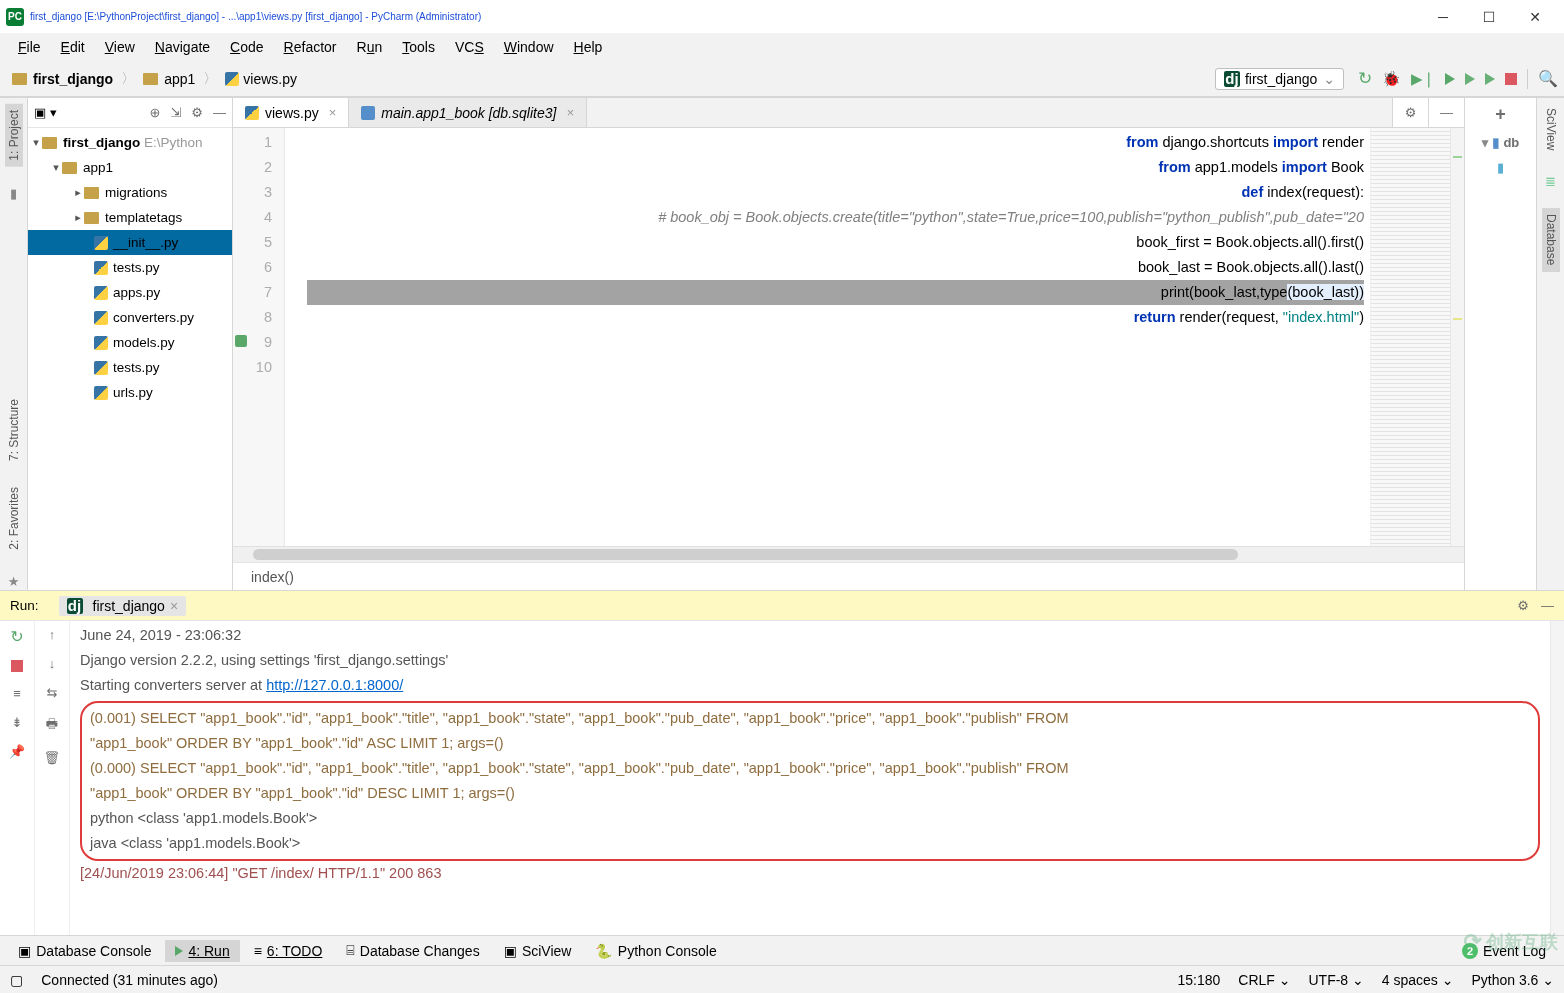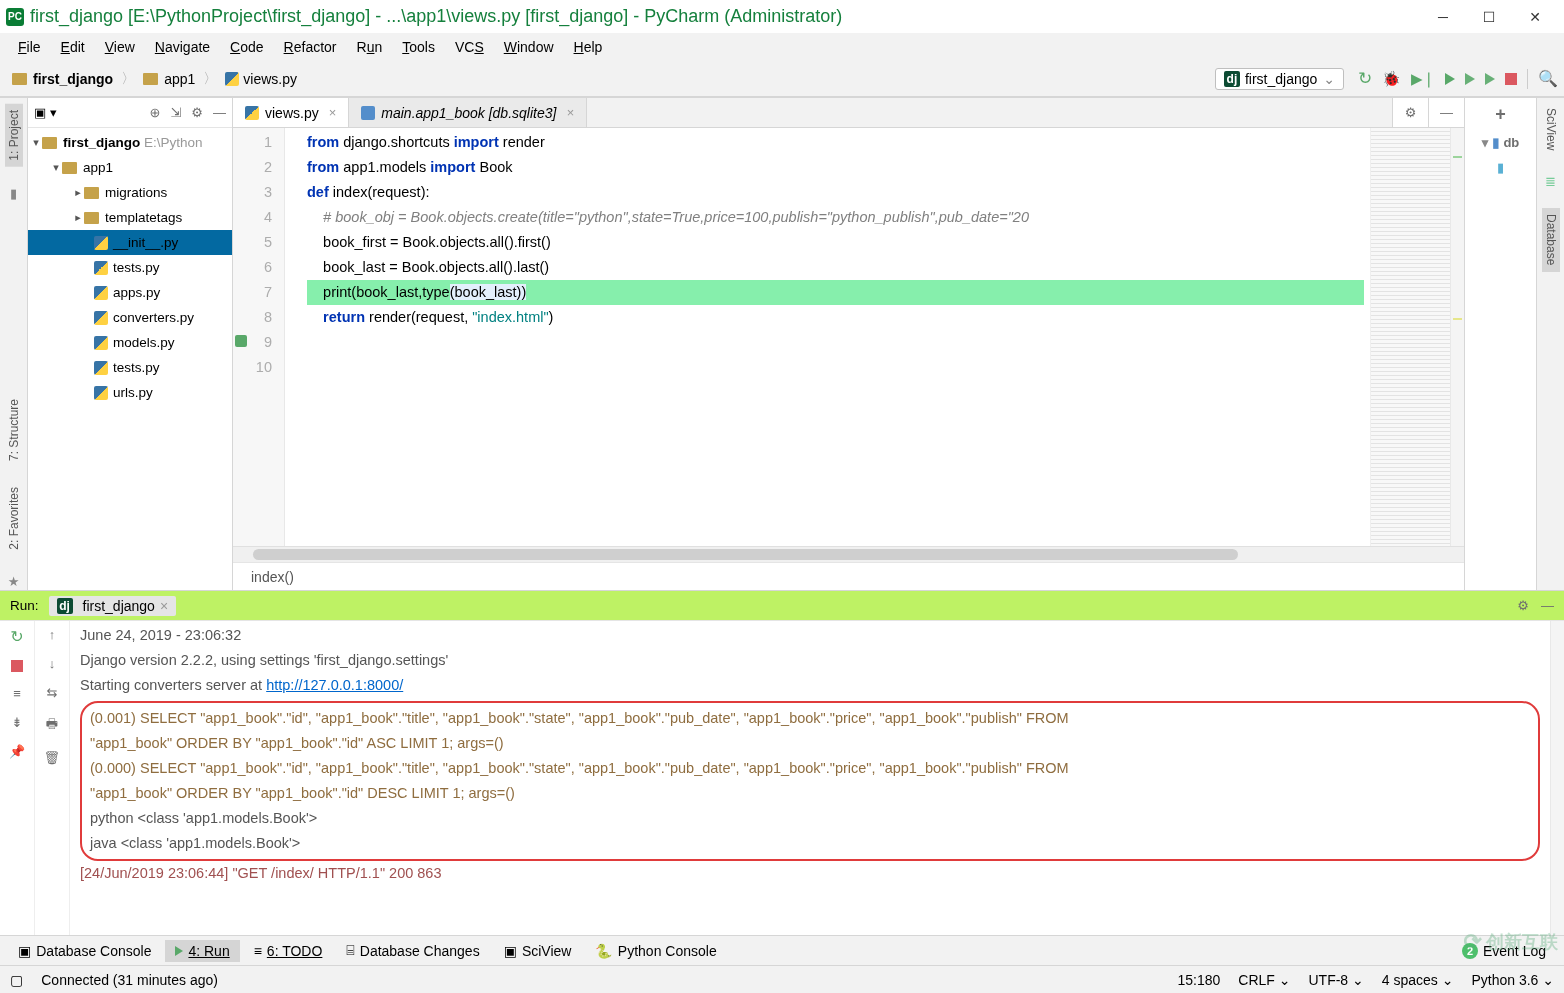--- a/index.html
+++ b/index.html
@@ -1,38 +1,38 @@
 <!DOCTYPE html>
 <html><head>
 <meta charset="utf-8">
 <style>
 * { margin: 0; padding: 0; box-sizing: border-box; font-family: "Segoe UI", Arial, sans-serif; }
 body { width: 1564px; height: 993px; background: #f2f2f2; overflow: hidden; font-size: 13px; color: #000; display: flex; flex-direction: column; }
 
 
 .titlebar { height: 33px; background: #fff; display: flex; align-items: center; padding: 12px 6px; border-bottom: 0px solid #ddd; }
 .titlebar .app-icon { width: 18px; height: 18px; background: #0a7d35; border-radius: 3px; margin-right: 6px; display: flex; align-items: center; justify-content: center; color: #fff; font-weight: bold; font-size: 10px; }
-.titlebar .title { flex: 1; font-size: 18px; color: #15803d; }
+.titlebar .title { flex: 1; font-size: 10px; color: #1d4ed8; }
 .titlebar .winbtn { width: 46px; height: 30px; display: flex; align-items: center; justify-content: center; color: #333; font-size: 14px; }
 
 
 .menubar { height: 28px; background: #f2f2f2; display: flex; align-items: center; padding: 0 8px; border-bottom: 0px solid #ddd; }
 .menubar .menu-item { padding: 4px 10px; font-size: 14px; color: #000; }
 .menubar .menu-item u { text-decoration: underline; }
 
 
 .navbar { height: 36px; background: #f2f2f2; display: flex; align-items: center; padding: 0 6px; border-bottom: 1px solid #d6d6d6; }
 .breadcrumb { display: flex; align-items: center; gap: 2px; font-size: 14px; }
 .breadcrumb .crumb { display: flex; align-items: center; gap: 4px; padding: 2px 6px; }
 .breadcrumb .sep { color: #aaa; font-size: 14px; }
 .folder-icon { width: 15px; height: 12px; background: #c5a24a; border-radius: 1px; display: inline-block; margin-right: 2px; }
 .pyfile-icon { width: 14px; height: 14px; background: linear-gradient(135deg,#3774a6 50%, #fed142 50%); border-radius: 2px; display: inline-block; }
 .navbar .spacer { flex: 1; }
 .runconfig { display: flex; align-items: center; border: 1px solid #bfbfbf; border-radius: 3px; padding: 2px 8px; font-size: 14px; background: #fff; }
-.dj-icon { width: 16px; height: 16px; background: #0c4b33; border-radius: 2px; margin-right: 5px; display: inline-flex; align-items: center; justify-content: center; color: #fff; font-size: 12px; font-weight: bold; }
+.dj-icon { width: 16px; height: 16px; background: #0c4b33; border-radius: 2px; margin-right: 5px; display: inline-flex; align-items: center; justify-content: center; color: #fff; font-size: 15px; font-weight: bold; }
 .tb-icons { display: flex; gap: 10px; margin-left: 14px; align-items: center; }
 .tri-green { width: 0; height: 0; border-left: 10px solid #59a869; border-top: 6px solid transparent; border-bottom: 6px solid transparent; }
 .bug-icon { color: #59a869; font-size: 15px; }
 .cov-icon { color: #59a869; font-size: 15px; }
 .stop-sq { width: 12px; height: 12px; background: #db5860; }
 .search-icon { color: #6e6e6e; font-size: 16px; font-weight: bold; }
 
 
 .main { flex: 1; display: flex; min-height: 0; border-top: 1px solid #d6d6d6; }
 
@@ -64,42 +64,42 @@
 .tab .close { color: #999; font-size: 13px; margin-left: 4px; }
 .db-icon { width: 14px; height: 14px; background: #548ecb; border-radius: 2px; display: inline-block; }
 .tabs .tabspacer { flex:1; background:#f2f2f2; }
 .tabs .gear { width:36px; display:flex; align-items:center; justify-content:center; color:#6e6e6e; border-left:1px solid #d6d6d6; background:#fff; }
 
 .code-area { flex: 1; display: flex; min-height: 0; font-family: Consolas, "Courier New", monospace; font-size: 14.5px; }
 .gutter { width: 52px; background: #f7f7f7; border-right: 1px solid #e8e8e8; text-align: right; padding-right: 12px; color: #adadad; line-height: 25px; padding-top: 2px; }
 .gutter .gl { height:25px; position:relative;}
 .gutter .gi { position:absolute; left:2px; top:5px; width:12px; height:12px; background:#59a869; border-radius:2px;}
 .code { flex: 1; padding: 2px 6px 0 22px; line-height: 25px; position: relative; }
-.code .ln { height: 25px; white-space: pre; }
-.code .ln.hl { background: #86efac; }
+.code .ln { height: 25px; white-space: pre; text-align: right; }
+.code .ln.hl { background: #a3a3a3; }
 .kw { color: #0033b3; font-weight: bold; }
 .cm { color: #808080; font-style: italic; }
 .fn { color: #000; }
 .str { color: #008080; }
 .code-scroll { height: 16px; background: #f0f0f0; border-top: 1px solid #e0e0e0; position: relative; }
 .code-scroll .thumb { position: absolute; left: 20px; width: 80%; top: 2px; height: 11px; background: #cfcfcf; border-radius: 6px; }
 .breadbar { height: 28px; border-top: 1px solid #e5e5e5; display: flex; align-items: center; padding: 0 18px; font-size: 14px; color: #555; }
 .minimap { width: 80px; border-left: 1px solid #efefef; background: repeating-linear-gradient(#f8f8f8,#f8f8f8 3px,#e3e3e3 3px,#e3e3e3 4px); }
 .editor-scroll { width: 14px; background: #f4f4f4; border-left: 1px solid #e8e8e8; position: relative; }
 .editor-scroll .marker-y { position:absolute; left:2px; right:2px; height:2px; background:#e6e68a;}
 .editor-scroll .marker-g { position:absolute; left:2px; right:2px; height:2px; background:#9cd49c;}
 
 
 .db-panel { width: 72px; background: #fff; border-left: 1px solid #d6d6d6; display: flex; flex-direction: column; align-items: center; padding: 6px 4px; gap: 10px; color:#6e6e6e; }
 .db-panel .plus { font-size: 18px; font-weight: bold; }
 .db-panel .row { display:flex; align-items:center; gap:4px; font-weight:bold; }
 
 
 .run-panel { height: 345px; border-top: 1px solid #d6d6d6; background: #fff; display: flex; flex-direction: column; }
-.run-header { height: 30px; display: flex; align-items: center; padding: 0 10px; border-bottom: 1px solid #e5e5e5; gap: 10px; background:#bef264; }
+.run-header { height: 30px; display: flex; align-items: center; padding: 0 10px; border-bottom: 1px solid #e5e5e5; gap: 20px; background:#fef9c3; }
 .run-header .title { font-size: 13.5px; color: #000; }
 .run-tab { display: flex; align-items: center; background: #e5e5e5; padding: 2px 8px; border-radius: 2px; gap: 5px; font-size: 14px; }
 .run-header .gear { margin-left: auto; color: #6e6e6e; display:flex; gap:12px; }
 .run-body { flex: 1; display: flex; min-height:0; }
 .run-ctrl { width: 35px; display: flex; flex-direction: column; align-items: center; padding: 6px 0; gap: 14px; border-right: 1px solid #eee; color: #6e6e6e; }
 .run-ctrl .reload { color: #59a869; font-size: 16px; }
 .run-ctrl .stop { width: 12px; height: 12px; background: #db5860; }
 .run-ctrl2 { width: 35px; display: flex; flex-direction: column; align-items: center; padding: 6px 0; gap: 14px; border-right: 1px solid #eee; color:#6e6e6e;}
 .console { flex: 1; padding: 2px 10px 4px 10px; font-family: Consolas, "Courier New", monospace; font-size: 14.5px; line-height: 25px; overflow: hidden; position: relative; }
 .console a { color: #0066cc; text-decoration: underline; }

